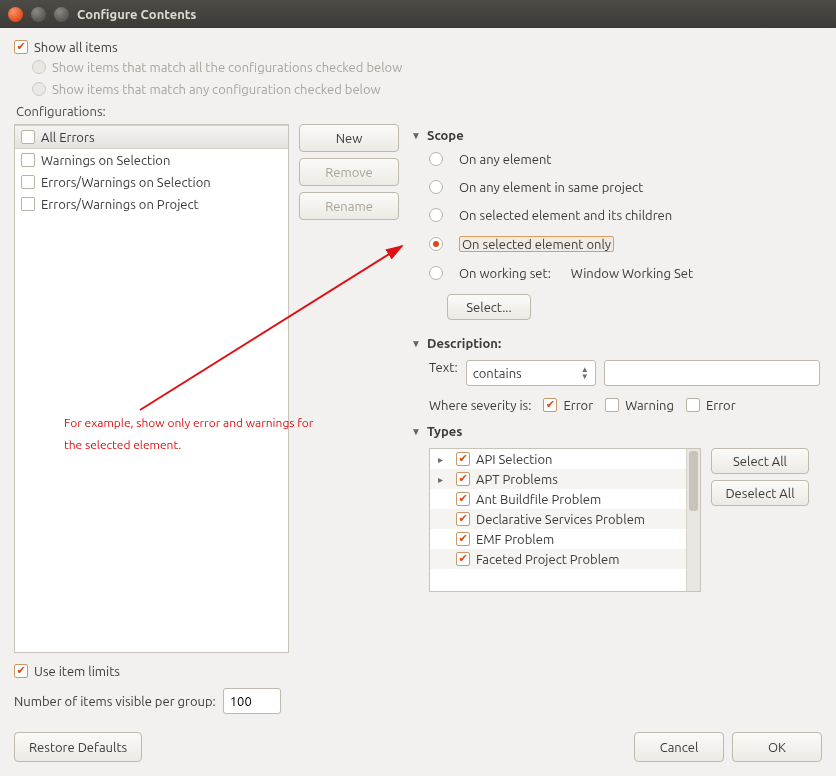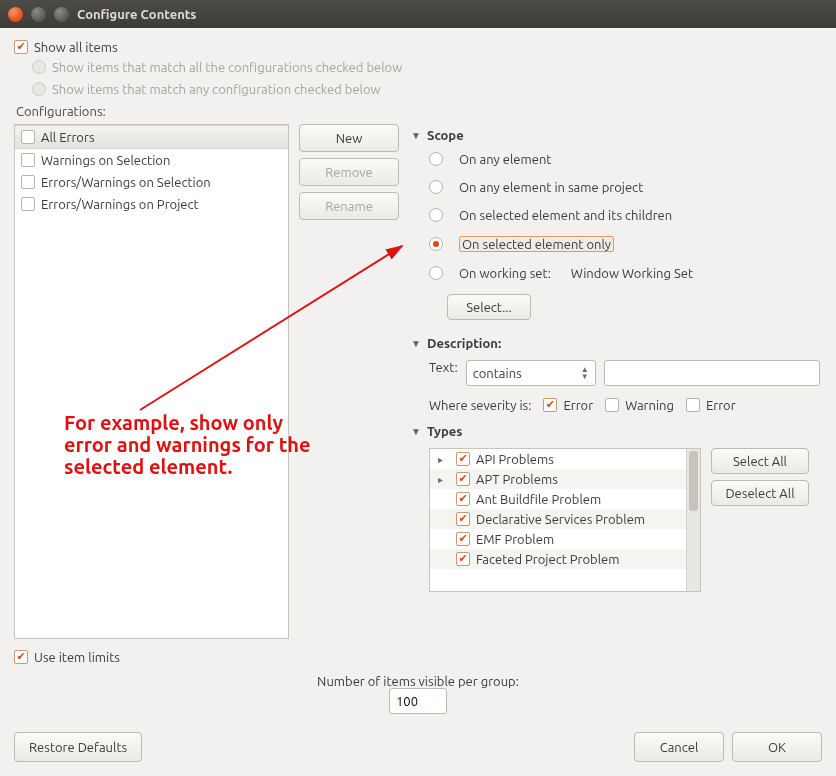--- a/index.html
+++ b/index.html
@@ -99,27 +99,27 @@
 .type-row { display:flex; align-items:center; gap:6px; padding:3px 6px 3px 8px; border-bottom:0; }
 .type-row.odd { background:#f6f4f1; }
 .type-row .tri2 { width:12px; font-size:10px; color:#6b6b6b; }
 .type-row .indent { width:12px; }
 .types-scroll { position:absolute; right:0; top:0; bottom:0; width:14px; background:#e9e7e3; border-left:1px solid #d6d2c9; }
 .types-scroll .thumb { position:absolute; left:2px; right:2px; top:2px; height:60px; background:#c8c4bb; border-radius:3px; }
 
 .type-btns { display:flex; flex-direction:column; gap:6px; width:98px; }
 
 .annotation {
-  position:absolute; color:#d11; font-size:20px; line-height:22px;font-weight:bold;
+  position:absolute; color:#d11; font-size:12px; line-height:22px;
 }
 .annotation.text { left: 64px; top:412px; width:250px; }
 .arrow-svg { position:absolute; left:130px; top:200px; pointer-events:none; }
 
 .bottom-area { margin-top:10px; }
-.limit-row { display:flex; align-items:center; gap:0; margin-top:10px;flex-direction:column; }
+.limit-row { display:flex; align-items:center; gap:7px; margin-top:10px; }
 .footer-row { display:flex; margin-top:18px; gap:8px; }
 .footer-row .spacer { flex:1; }
 button.footer { min-width:90px; padding:7px 14px; }
 
 </style>
 </head>
 <body>
 
 <div class="titlebar">
   <span class="winbtn close"></span>
@@ -244,21 +244,21 @@
         <span class="tri">▼</span>
         <b>Types</b>
       </div>
 
       <div class="types-wrap">
         <div class="types-list">
           <div class="types-inner">
             <div class="type-row">
               <span class="tri2">▸</span>
               <span class="cbox checked"></span>
-              <span>API Problems</span>
+              <span>API Selection</span>
             </div>
             <div class="type-row odd">
               <span class="tri2">▸</span>
               <span class="cbox checked"></span>
               <span>APT Problems</span>
             </div>
             <div class="type-row">
               <span class="indent"></span>
               <span class="cbox checked"></span>
               <span>Ant Buildfile Problem</span>

